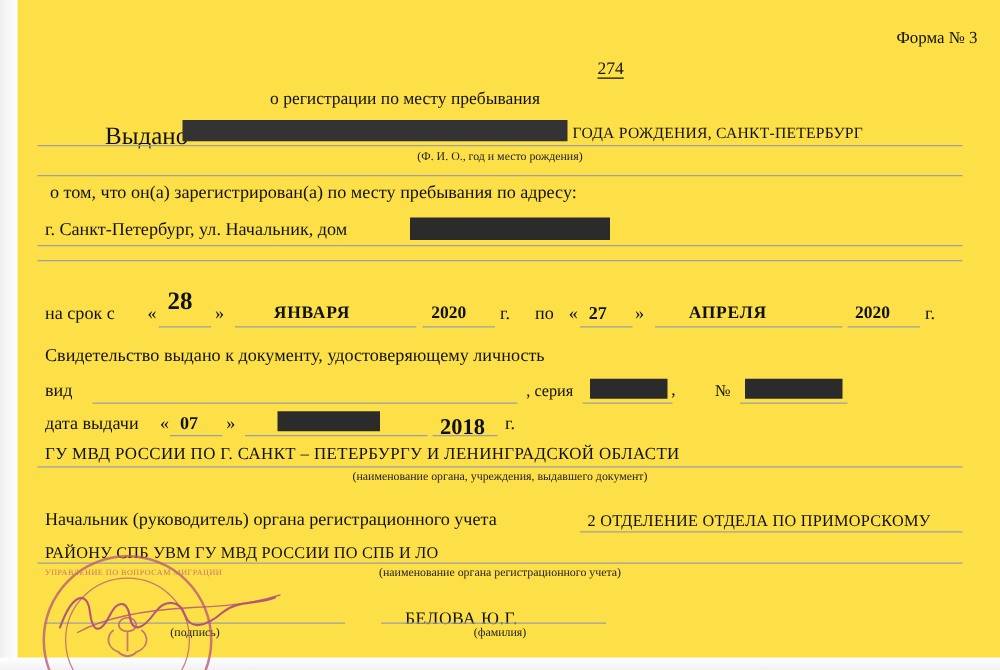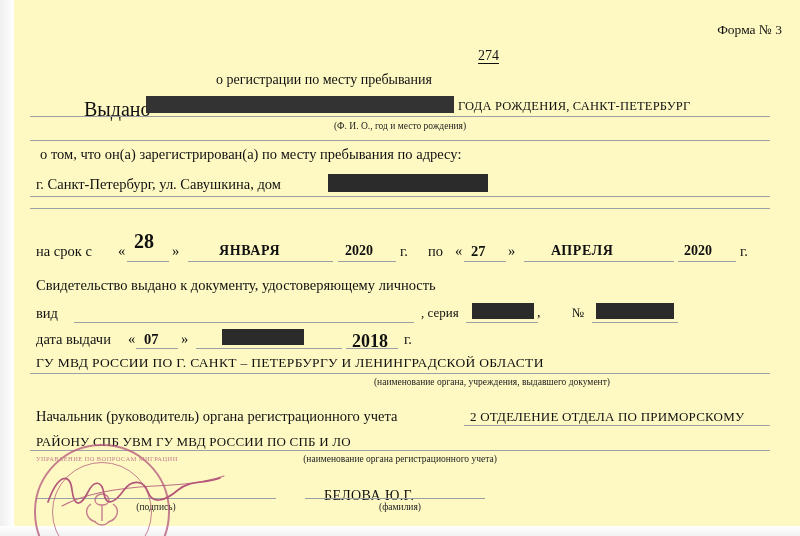--- a/index.html
+++ b/index.html
@@ -8,21 +8,21 @@
     background: #ffffff;
   }
   body {
     font-family: "Liberation Serif", serif;
     color: #111;
   }
   #page {
     position: relative;
     width: 800px;
     height: 536px;
-    background: #fef9c3;
+    background: #fde047;
     overflow: hidden;
   }
   
   .abs { position: absolute; }
   .rule {
     position: absolute;
     border-bottom: 1px solid #9aa0a6;
     height: 0;
   }
   .caption {
@@ -129,21 +129,21 @@
   #date-q2 { top: 331px; left: 181px; font-size: 14.5px; }
   #date-redact { top: 329px; left: 222px; width: 82px; height: 16px; background:#2b2b2b; position:absolute;}
   #date-year { top: 331px; left: 352px; font-size: 18px; font-weight: bold; }
   #date-g { top: 331px; left: 404px; font-size: 14.5px; }
   #rule-date-a { top: 348px; left: 136px; width: 42px; }
   #rule-date-b { top: 348px; left: 196px; width: 146px; }
   #rule-date-c { top: 348px; left: 346px; width: 52px; }
 
   #organ-line { top: 355px; left: 36px; font-size: 13.5px; letter-spacing: .3px; }
   #rule-organ { top: 373px; left: 30px; width: 740px; }
-  #cap-organ { top: 377px; left: 190px; width: 420px; text-align: right; }
+  #cap-organ { top: 377px; left: 190px; width: 420px; }
 
   
   #chief-lbl { top: 408px; left: 36px; font-size: 14.5px; }
   #chief-val { top: 409px; left: 470px; font-size: 13px; letter-spacing: .2px;}
   #rule-chief1 { top: 425px; left: 464px; width: 306px; }
   #chief-val2 { top: 434px; left: 36px; font-size: 13px; letter-spacing: .2px;}
   #rule-chief2 { top: 450px; left: 30px; width: 740px; }
   #cap-chief { top: 454px; left: 190px; width: 420px; }
 
   
@@ -223,21 +223,21 @@
 
   <div class="abs" id="issued-label">Выдано</div>
   <div id="issued-redact"></div>
   <div class="abs" id="issued-text">ГОДА РОЖДЕНИЯ, САНКТ-ПЕТЕРБУРГ</div>
   <div class="rule" id="rule-issued"></div>
   <div class="caption" id="cap-fio">(Ф. И. О., год и место рождения)</div>
 
   <div class="rule" id="rule-blank1"></div>
 
   <div class="abs" id="about-line">о том, что он(а) зарегистрирован(а) по месту пребывания по адресу:</div>
-  <div class="abs" id="addr-line">г. Санкт-Петербург, ул. Савушкина, дом</div>
+  <div class="abs" id="addr-line">г. Санкт-Петербург, ул. Начальник, дом</div>
   <div id="addr-redact"></div>
   <div class="rule" id="rule-addr"></div>
   <div class="rule" id="rule-blank2"></div>
 
   <div class="abs" id="term-from-lbl">на срок с</div>
   <div class="abs" id="term-q1">«</div>
   <div class="abs" id="term-day1">28</div>
   <div class="abs" id="term-q2">»</div>
   <div class="abs" id="term-month1">ЯНВАРЯ</div>
   <div class="abs" id="term-year1">2020</div>

